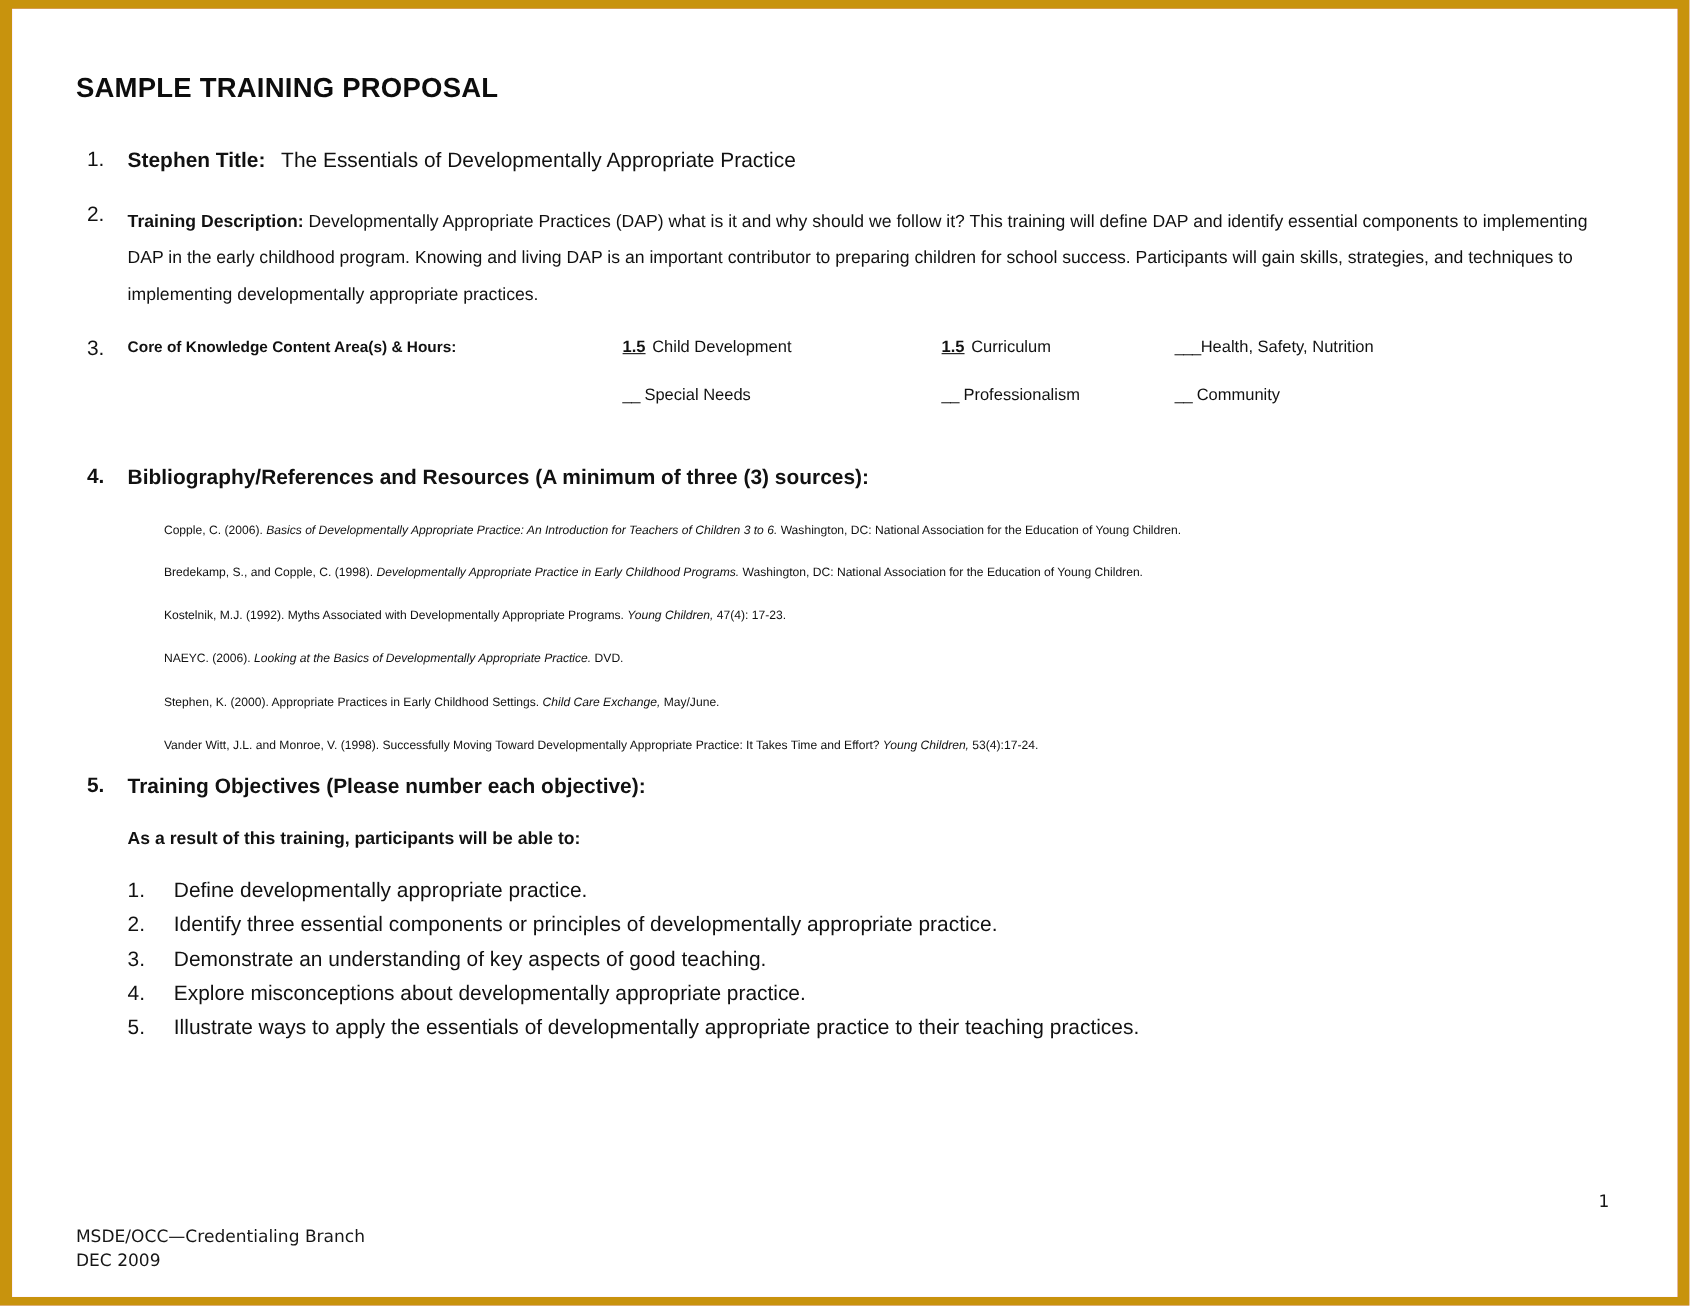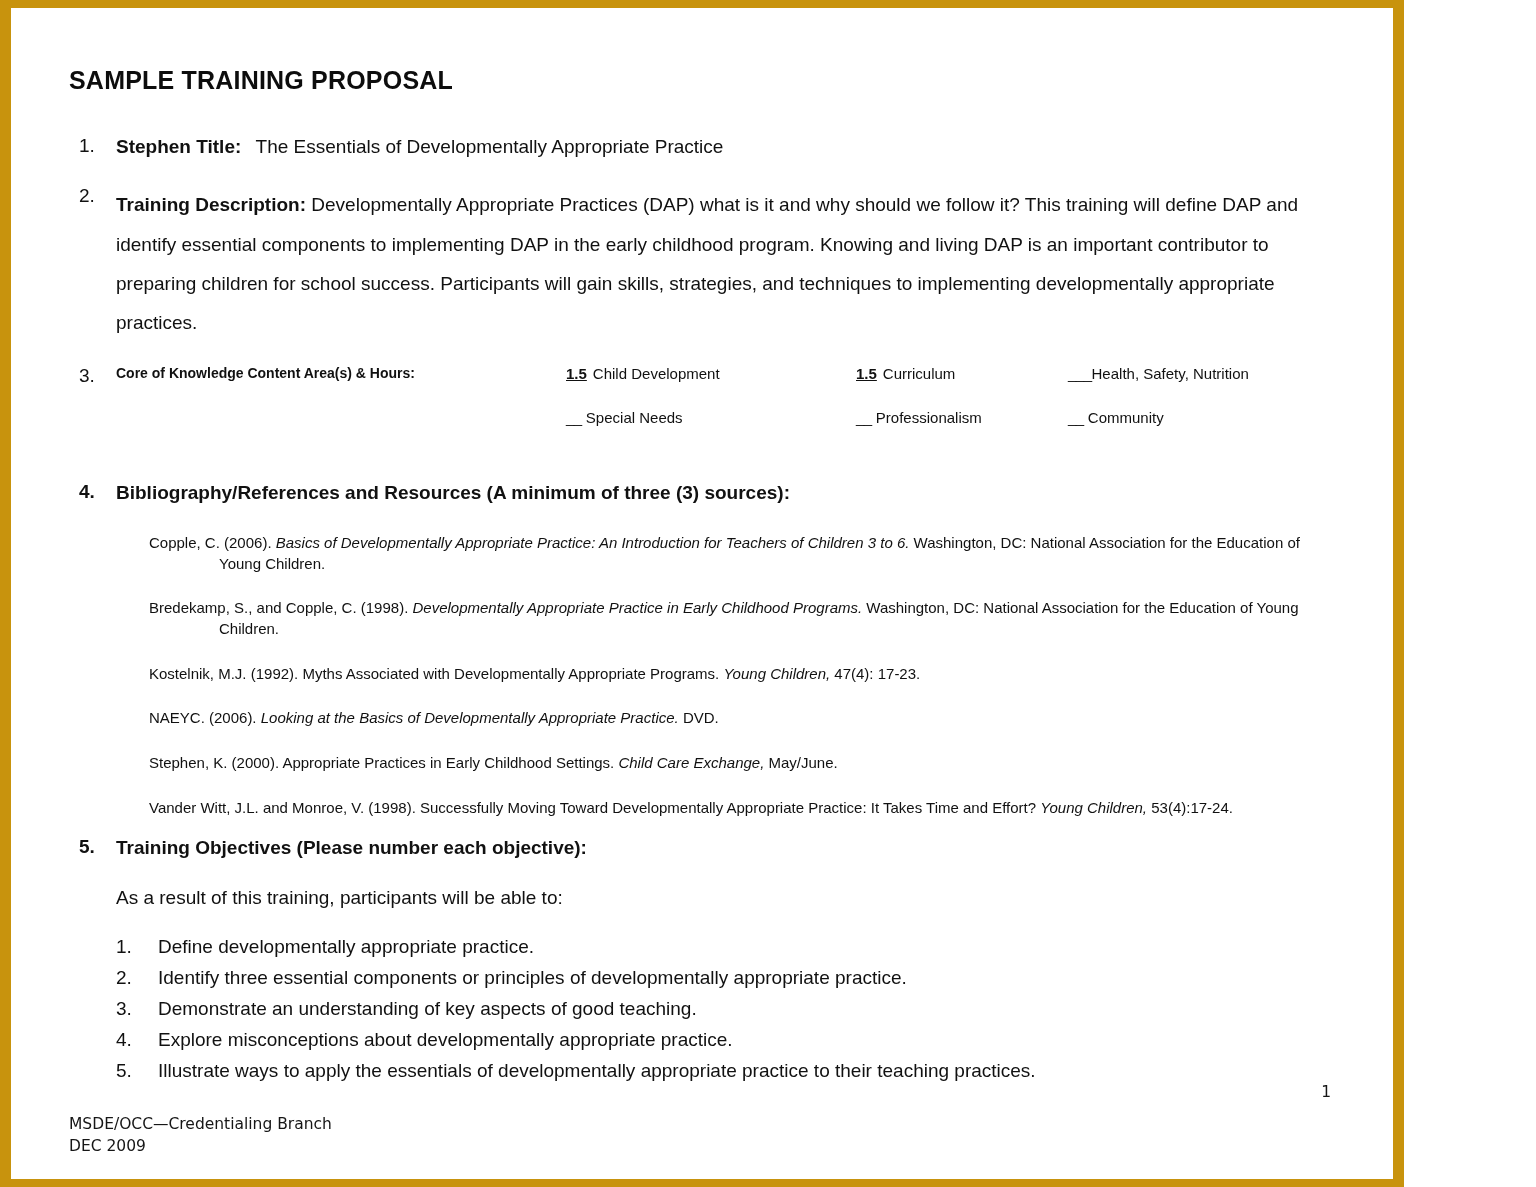--- a/index.html
+++ b/index.html
@@ -2,21 +2,21 @@
 <html><head>
 <meta charset="utf-8">
 <style>
   html, body {
     margin: 0;
     padding: 0;
     background: #ffffff;
   }
   .page {
     position: relative;
-    width: 1404px;
+    width: 1536px;
     height: 1187px;
     box-sizing: border-box;
     background: #f0abfc;
     border-top: 8px solid #c8930d;
     border-bottom: 8px solid #c8930d;
     border-left: 11px solid #c8930d;
     border-right: 11px solid #c8930d;
     overflow: hidden;
     font-family: "Liberation Sans", sans-serif;
     color: #111111;
@@ -58,21 +58,21 @@
   .item .num.b { font-weight: bold; }
   .line {
     font-size: 19px;
     line-height: 1.28;
   }
   .b { font-weight: bold; }
   .i { font-style: italic; }
 
   
   .desc {
-    font-size: 19px;
+    font-size: 16px;
     line-height: 2.07;
     max-width: 1378px;
   }
 
   
   .cok-label {
     font-size: 14px;
     font-weight: bold;
     position: absolute;
     left: 47px;
@@ -108,31 +108,32 @@
   }
   .blank { letter-spacing: -0.5px; }
 
   
   .biblio {
     margin-top: 28px;
     margin-left: 80px;
     max-width: 1310px;
   }
   .cite {
-    font-size: 15px;
+    font-size: 11px;
     line-height: 1.38;
     margin-bottom: 24px;
     padding-left: 70px;
     text-indent: -70px;
   }
 
   
   .objectives-intro {
-    font-size: 19px;
+    font-size: 16px;
     margin: 26px 0 22px 47px;
+    font-weight: bold;
   }
   ol.objectives {
     margin: 0 0 0 47px;
     padding: 0;
     list-style: none;
   }
   ol.objectives li {
     position: relative;
     font-size: 19px;
     line-height: 1.64;

